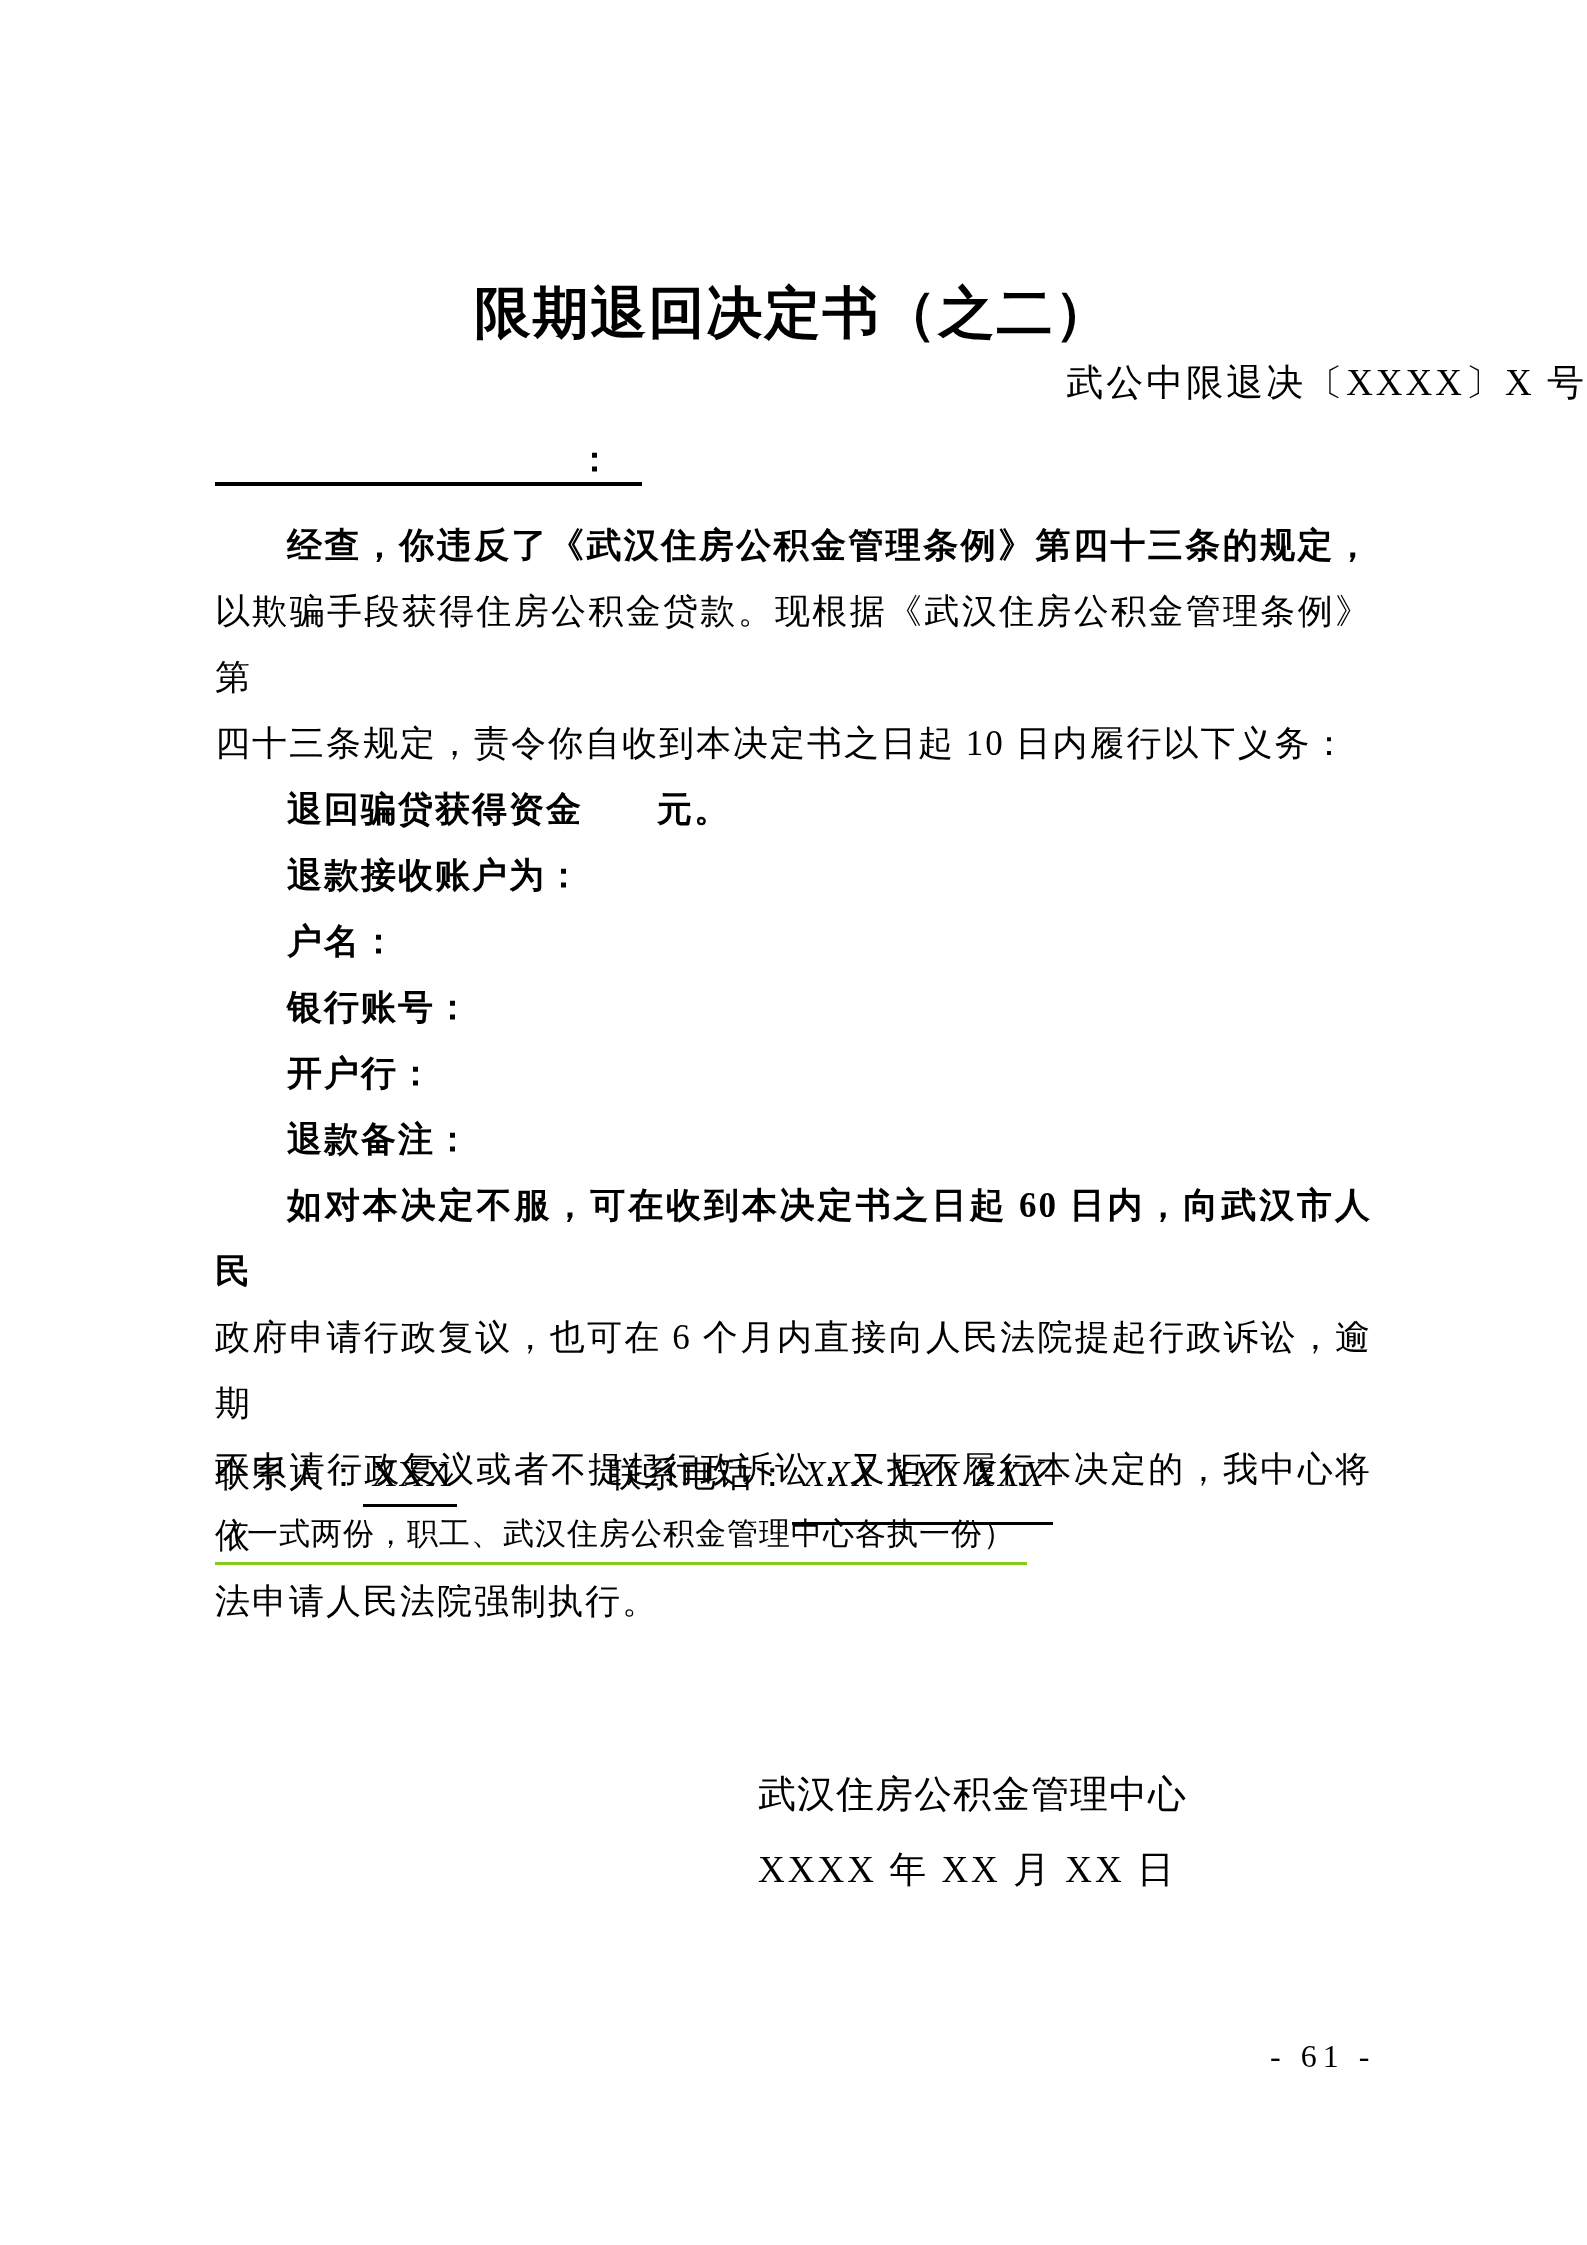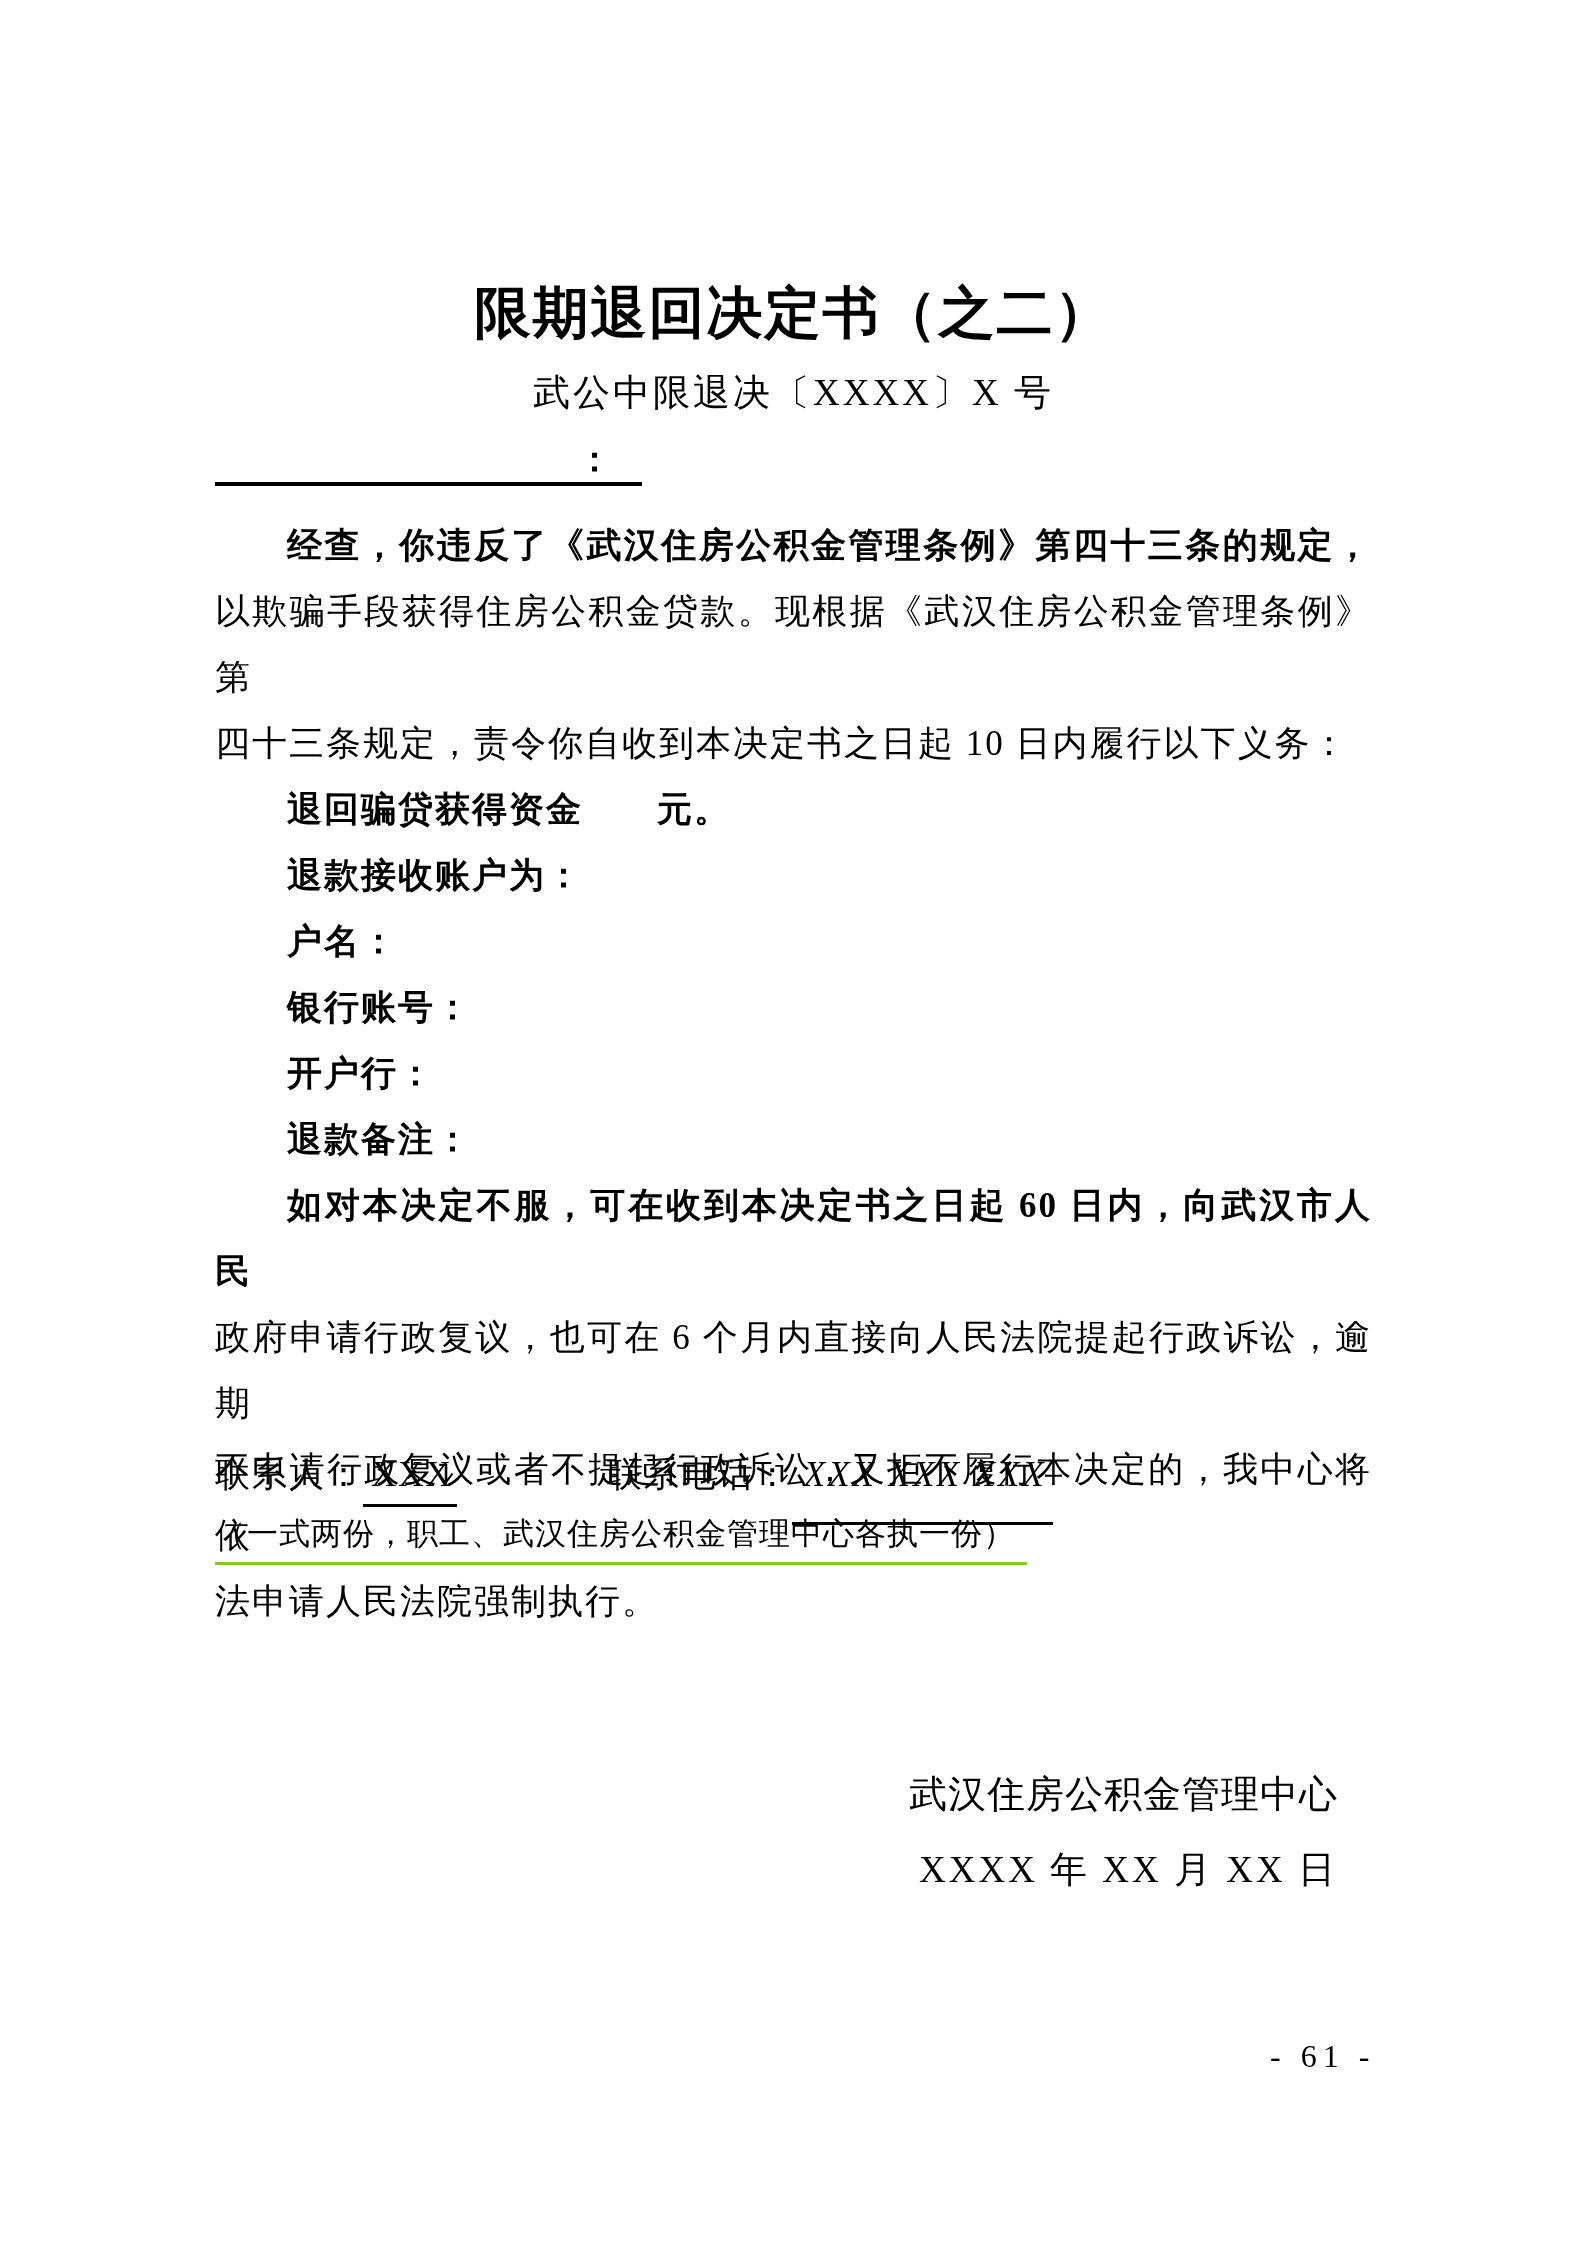--- a/index.html
+++ b/index.html
@@ -19,22 +19,22 @@
     top:281px;left:0;width:100%;
     margin:0;
     text-align:center;
     font-size:56px;
     font-weight:bold;
     letter-spacing:2px;
     line-height:64px;
   }
   .doc-number{
     position:absolute;
-    top:370px;left:0;width:100%;
-    text-align:center;
+    top:360px;left:0;width:100%;
+    text-align:right;
     font-size:37px;
     letter-spacing:3px;
     line-height:46px;
   }
   .addressee{
     position:absolute;
     top:436px;left:215px;
     height:52px;
     font-size:35px;
   }
@@ -91,21 +91,21 @@
     line-height:44px;
   }
   .copies-note .u-note{
     display:inline-block;
     padding:0 12px 6px 0;
     border-bottom:3px solid #84cc16;
   }
   .signature{
     position:absolute;
     top:1768px;left:758px;width:580px;
-    text-align:right;
+    text-align:left;
   }
   .sig-org{
     font-size:38px;
     letter-spacing:1px;
     line-height:52px;
   }
   .sig-date{
     font-size:37px;
     letter-spacing:3px;
     line-height:48px;

